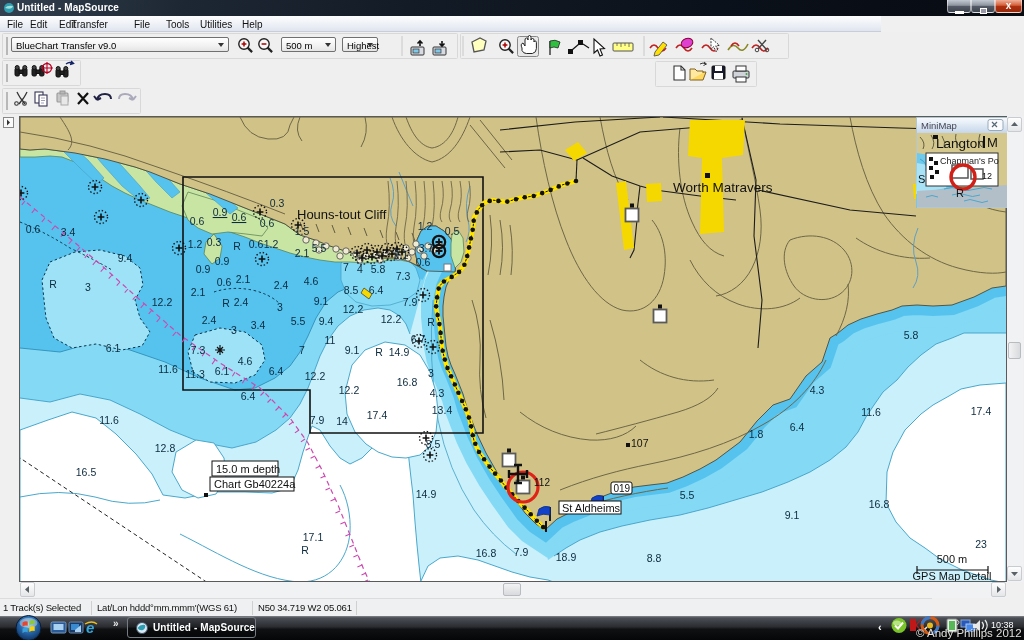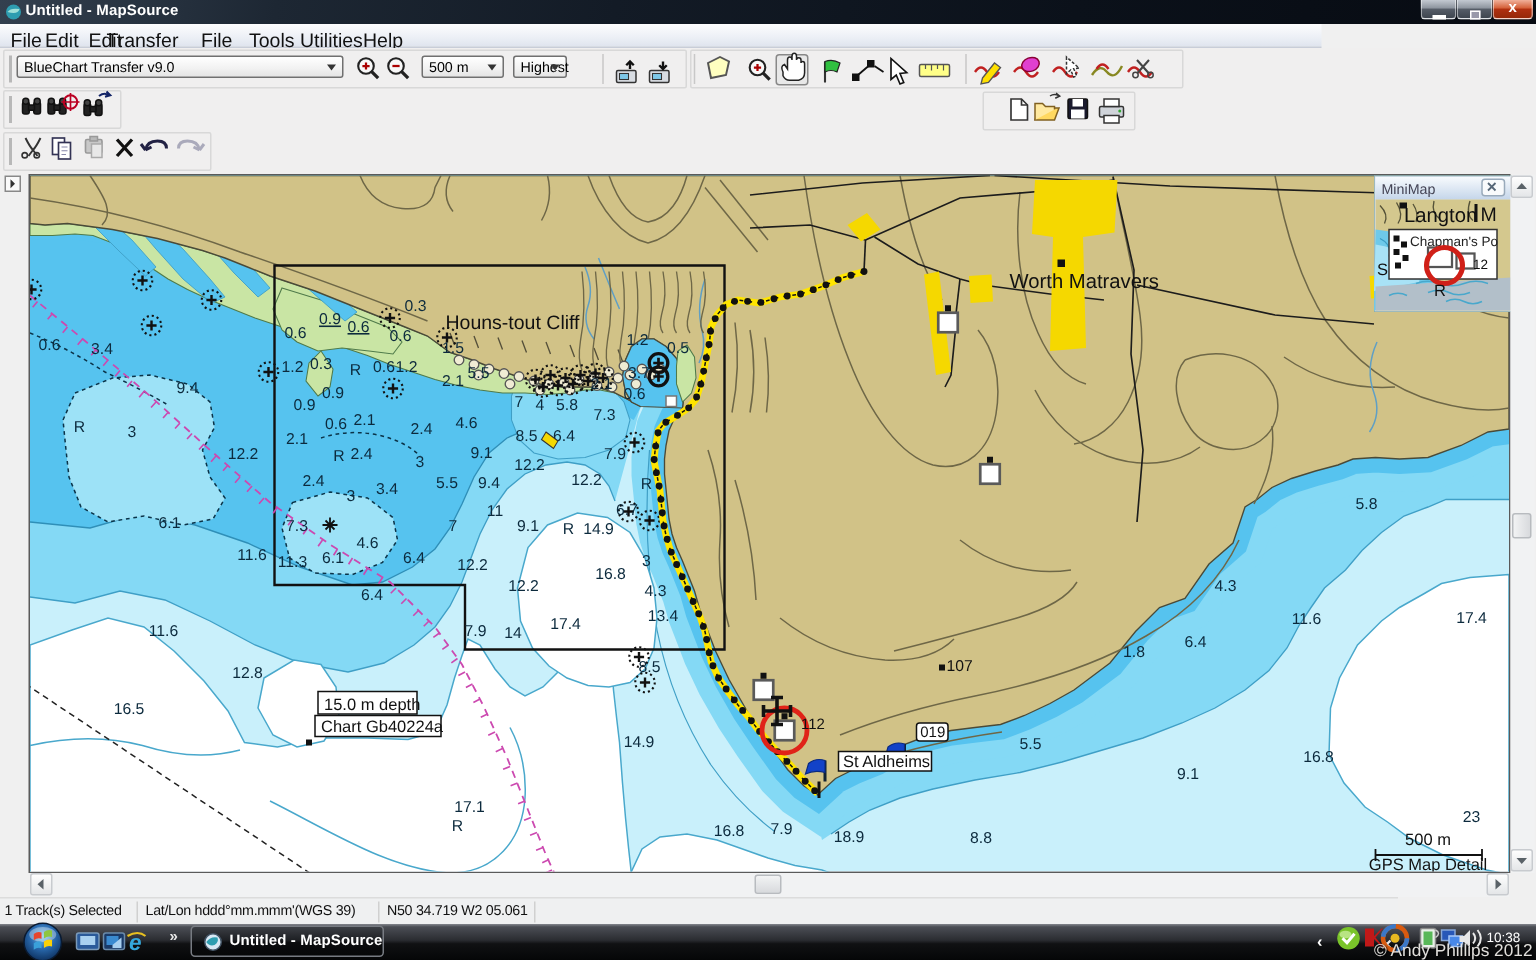--- a/index.html
+++ b/index.html
@@ -1,20 +1,20 @@
 <!DOCTYPE html>
 <html><head><meta charset="utf-8">
 <style>
 *{margin:0;padding:0;box-sizing:border-box}
 html,body{width:1024px;height:640px;overflow:hidden;font-family:"Liberation Sans",sans-serif;background:#f0f0f0}
 .abs{position:absolute}
 #titlebar{left:0;top:0;width:1024px;height:16px;background:linear-gradient(100deg,#33404f 0%,#1d2733 18%,#131b26 40%,#0b111a 70%,#070b12 100%)}
 #titletext{left:17px;top:2px;color:#fff;font-size:10px;font-weight:bold;letter-spacing:0.1px}
 .winbtn{top:0;height:13px;border:1px solid rgba(255,255,255,0.5);border-top:none;color:#fff;text-align:center}
-#menubar{left:0;top:16px;width:881px;height:16px;background:linear-gradient(#fdfdfe,#e9edf4 70%,#dfe4ee);border-bottom:1px solid #c8cdd8;font-size:13px;color:#111}
+#menubar{left:0;top:16px;width:881px;height:16px;background:linear-gradient(#fdfdfe,#e9edf4 70%,#dfe4ee);border-bottom:1px solid #c8cdd8;font-size:10px;color:#111}
 #menubar span{position:absolute;top:3px}
 .combo{position:absolute;height:15px;border:1px solid #707070;border-radius:2px;background:linear-gradient(#ffffff,#f1f1f1 60%,#e4e4e4);font-size:9.5px;color:#000}
 .combo .ct{position:absolute;left:4px;top:2px;white-space:nowrap}
 .combo .ca{position:absolute;right:4px;top:5px;width:0;height:0;border-left:3.5px solid transparent;border-right:3.5px solid transparent;border-top:4.5px solid #333}
 #statusbar{left:0;top:598px;width:932px;height:18px;background:#eff0f1;border-top:1px solid #dcdcdc;font-size:9.5px;color:#111}
 #statusbar span{position:absolute;top:3px;letter-spacing:-0.2px}
 .sdiv{position:absolute;top:2px;width:1px;height:14px;background:#d0d0d0}
 #taskbar{left:0;top:616px;width:1024px;height:24px;background:linear-gradient(#83868d 0%,#4b4e55 8%,#2a2c31 45%,#101113 55%,#050607 100%)}
 #taskapp{left:127px;top:617px;width:129px;height:21px;background:linear-gradient(#3c3f45,#1e2024 45%,#0b0c0e 55%,#060708);border:1px solid #777b82;border-radius:3px;color:#fff;font-size:10px}
 </style></head>
@@ -557,21 +557,21 @@
     <path d="M9,4 l-4,3.5 4,3.5 z" fill="#5a6268"></path>
   </svg>
 <div class="abs" style="left:991px;top:582px;width:15px;height:15px;background:linear-gradient(#fefefe,#e4e6e8);border:1px solid #c8cbcf;border-radius:2px"></div>
 <svg class="abs" style="left:991px;top:582px" width="15" height="15">
     <path d="M6,4 l4,3.5 -4,3.5 z" fill="#5a6268"></path>
   </svg>
 <div class="abs" style="left:503px;top:583px;width:18px;height:13px;background:linear-gradient(#f2f3f4,#d8dadd);border:1px solid #b8bbbf;border-radius:2px"></div>
 <div id="statusbar" class="abs">
 <span style="left:3px">1 Track(s) Selected</span>
 <div class="sdiv" style="left:91px"></div>
-<span style="left:97px">Lat/Lon hddd°mm.mmm'(WGS 39)</span>
+<span style="left:97px">Lat/Lon hddd°mm.mmm'(WGS 61)</span>
 <div class="sdiv" style="left:252px"></div>
 <span style="left:258px">N50 34.719 W2 05.061</span>
 <div class="sdiv" style="left:356px"></div>
 </div>
 <div id="taskbar" class="abs"></div>
 <div id="taskapp" class="abs">
     <span style="position:absolute;left:25px;top:4px;font-weight:bold;letter-spacing:0.1px">Untitled - MapSource</span>
   </div>
 <svg class="abs" style="left:0;top:614px" width="1024" height="26" viewBox="0 0 1024 26">
     <defs>

